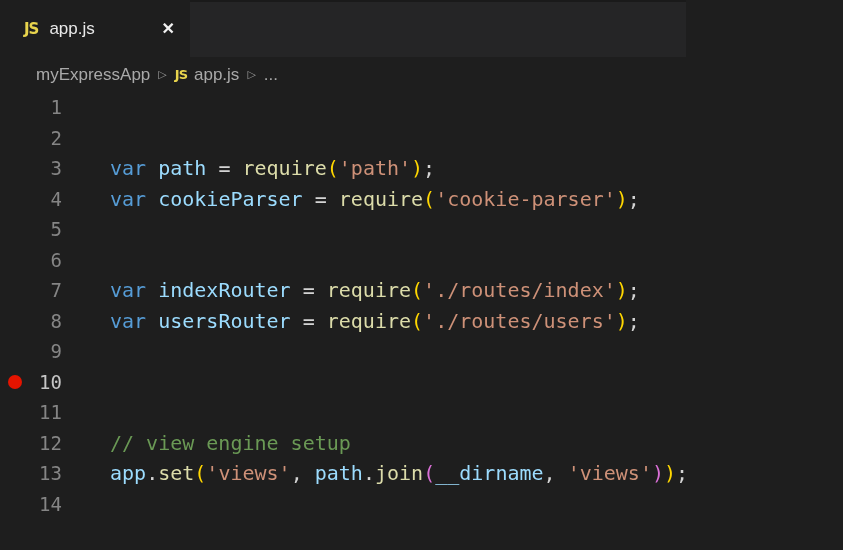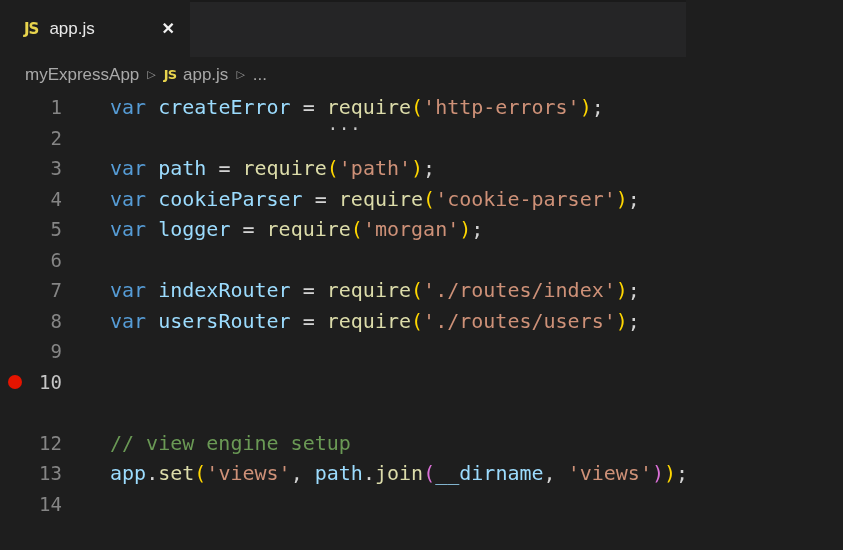--- a/index.html
+++ b/index.html
@@ -17,21 +17,21 @@
   .jsicon{
     color:var(--js-icon,#e8d44d);font-weight:bold;font-size:15px;
     font-family:"DejaVu Sans",sans-serif;letter-spacing:-1px;
   }
   .tablabel{color:var(--tab-text,#e9e9e9);font-size:17px;margin-left:11px;}
   .tabclose{
     margin-left:auto;margin-right:15px;color:#f2f2f2;font-size:16px;font-weight:bold;cursor:pointer;
   }
   
   .crumbs{
-    height:35px;display:flex;align-items:center;padding-left:25px;
+    height:35px;display:flex;align-items:center;padding-left:36px;
     font-size:17px;color:var(--breadcrumb-text,#a9a9a9);background:var(--editor-bg,#1e1e1e);
   }
   .crumb{cursor:pointer;}
   .crumbsep{font-size:11px;color:#9d9d9d;margin:0 8px;}
   .crumbs .jsicon{font-size:13px;margin-right:7px;}
   
   .editor{position:relative;}
   .line{height:30.5px;display:flex;}
   .gutter{flex:0 0 100px;width:100px;position:relative;height:30.5px;}
   .bp{
@@ -86,21 +86,20 @@
     <span class="crumbsep">▷</span>
     <span class="crumb">...</span>
   </div>
 
   <div class="editor">
     <div id="code-lines">
         <div class="line">
           <span class="gutter">
             <span class="num">1</span>
           </span>
-          <span class="codetext"><span class="kw">var </span><span class="id">createError</span><span class="pn"> = </span><span class="fn hint">require</span><span class="b1">(</span><span class="st">'http-errors'</span><span class="b1">)</span><span class="pn">;</span></span>
         </div>
         <div class="line">
           <span class="gutter">
             <span class="num">2</span>
           </span>
         </div>
         <div class="line">
           <span class="gutter">
             <span class="num">3</span>
           </span>
@@ -109,21 +108,20 @@
         <div class="line">
           <span class="gutter">
             <span class="num">4</span>
           </span>
           <span class="codetext"><span class="kw">var </span><span class="id">cookieParser</span><span class="pn"> = </span><span class="fn">require</span><span class="b1">(</span><span class="st">'cookie-parser'</span><span class="b1">)</span><span class="pn">;</span></span>
         </div>
         <div class="line">
           <span class="gutter">
             <span class="num">5</span>
           </span>
-          <span class="codetext"><span class="kw">var </span><span class="id">logger</span><span class="pn"> = </span><span class="fn">require</span><span class="b1">(</span><span class="st">'morgan'</span><span class="b1">)</span><span class="pn">;</span></span>
         </div>
         <div class="line">
           <span class="gutter">
             <span class="num">6</span>
           </span>
           <span class="codetext"></span>
         </div>
         <div class="line">
           <span class="gutter">
             <span class="num">7</span>
@@ -142,20 +140,23 @@
           </span>
           <span class="codetext"></span>
         </div>
         <div class="line current">
           <span class="gutter">
             <span class="bp"></span>
             <span class="num">10</span>
           </span>
         </div>
         <div class="line">
+          <span class="gutter">
+            <span class="num">11</span>
+          </span>
           <span class="codetext"></span>
         </div>
         <div class="line">
           <span class="gutter">
             <span class="num">12</span>
           </span>
           <span class="codetext"><span class="cm">// view engine setup</span></span>
         </div>
         <div class="line">
           <span class="gutter">

